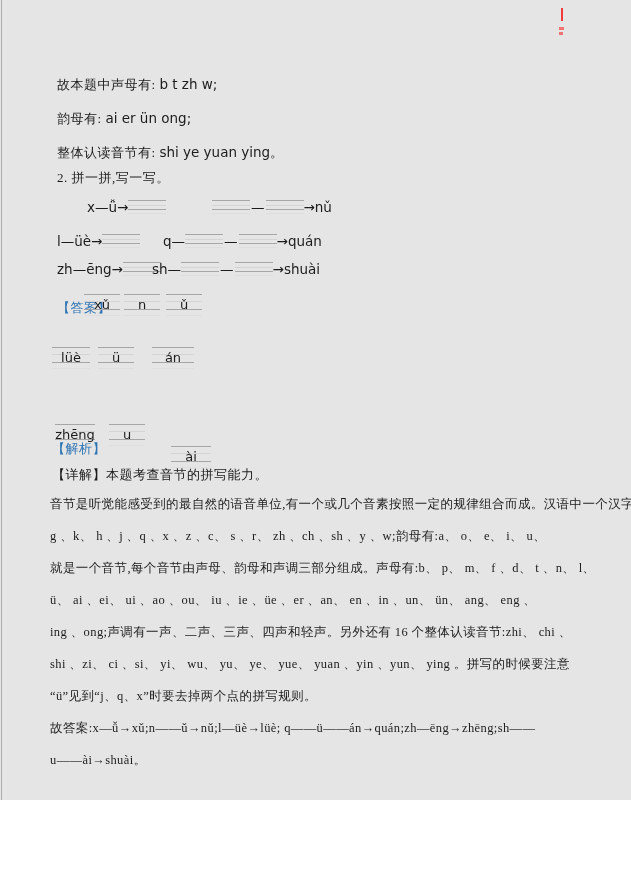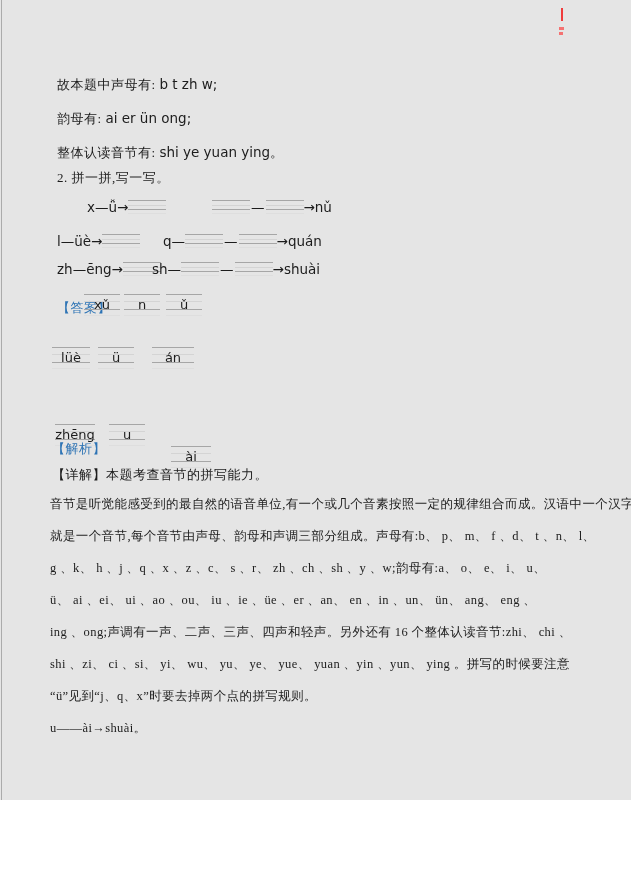--- a/index.html
+++ b/index.html
@@ -228,26 +228,27 @@
         <i class="gl gl4"></i>
         <span class="gtext">ài</span>
       </span>
   </div>
 
   <div class="abs cjk blue" style="left:52px; top:440px;">【解析】</div>
   <div class="abs cjk" style="left:52px; top:466px;">【详解】本题考查音节的拼写能力。</div>
 
   <div class="abs para">
     <div>音节是听觉能感受到的最自然的语音单位,有一个或几个音素按照一定的规律组合而成。汉语中一个汉字</div>
+    <div>g 、k、 h 、j 、q 、x 、z 、c、 s 、r、 zh 、ch 、sh 、y 、w;韵母有:a、 o、 e、 i、 u、</div>
     <div>就是一个音节,每个音节由声母、韵母和声调三部分组成。声母有:b、 p、 m、 f 、d、 t 、n、 l、</div>
-    <div>g 、k、 h 、j 、q 、x 、z 、c、 s 、r、 zh 、ch 、sh 、y 、w;韵母有:a、 o、 e、 i、 u、</div>
     <div>ü、 ai 、ei、 ui 、ao 、ou、 iu 、ie 、üe 、er 、an、 en 、in 、un、 ün、 ang、 eng 、</div>
     <div>ing 、ong;声调有一声、二声、三声、四声和轻声。另外还有 16 个整体认读音节:zhi、 chi 、</div>
     <div>shi 、zi、 ci 、si、 yi、 wu、 yu、 ye、 yue、 yuan 、yin 、yun、 ying 。拼写的时候要注意</div>
     <div>“ü”见到“j、q、x”时要去掉两个点的拼写规则。</div>
+    <div>故答案:x—ǚ→xǔ;n——ǔ→nǔ;l—üè→lüè; q——ü——án→quán;zh—ēng→zhēng;sh——</div>
     <div>u——ài→shuài。</div>
   </div>
 
 
   <div class="abs logo-free">全部免费</div>
   <div class="abs logo-brand">笔杆试卷</div>
   <div class="abs logo-url">www.biganshijuan.com</div>
 
 </div>
 

